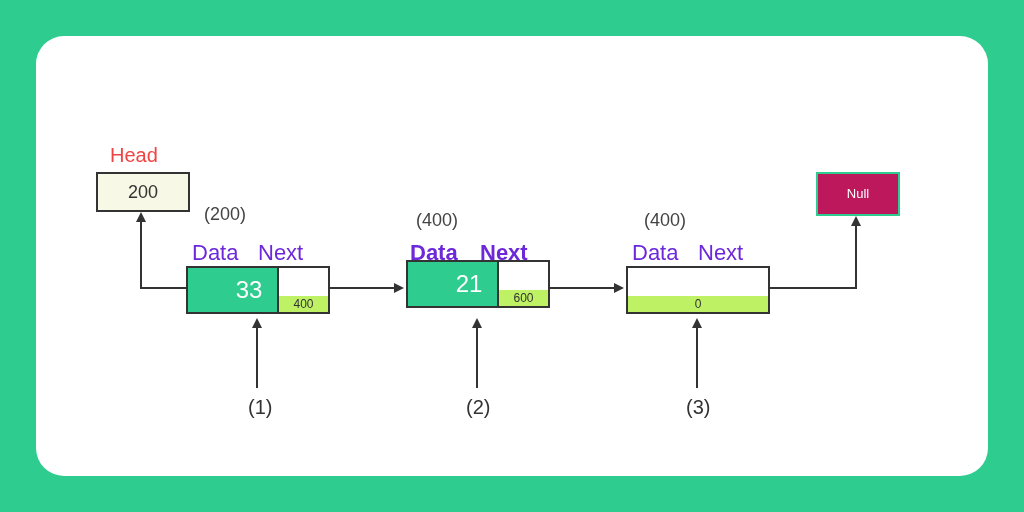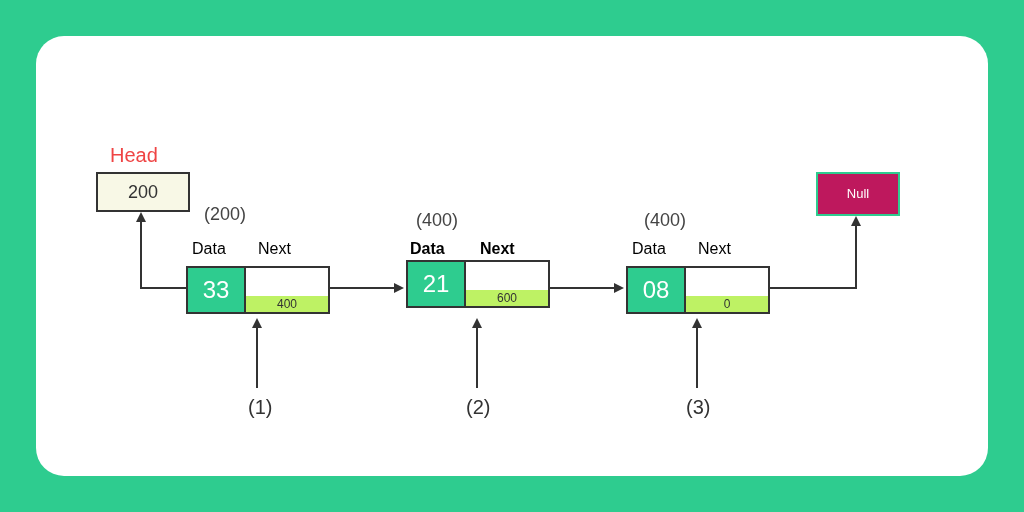--- a/index.html
+++ b/index.html
@@ -11,21 +11,21 @@
     position:relative;
   }
   .card{
     position:absolute;
     left:36px;top:36px;right:36px;bottom:36px;
     background:#fff;
     border-radius:28px;
   }
   .lbl{position:absolute;font-size:20px;color:#ef4444}
   .addr{position:absolute;font-size:18px;color:#444}
-  .colhdr{position:absolute;font-size:16px;color:#000000}
+  .colhdr{position:absolute;font-size:22px;color:#6d28d9}
   .index{position:absolute;font-size:20px;color:#333}
 
   .headbox{
     position:absolute;
     width:90px;height:36px;
     background:#f8f8e6;
     border:2px solid #333;
     text-align:center;line-height:36px;
     font-size:18px;color:#333;
   }
@@ -40,20 +40,21 @@
   .node{
     position:absolute;
     height:44px;width:140px;
     border:2px solid #333;
     display:flex;
   }
   .node .data{
     width:56px;background:#2ecc8f;color:#fff;
     font-size:24px;display:flex;align-items:center;justify-content:center;
     border-right:2px solid #333;
+    padding-left:33px;
   }
   .node .next{
     flex:1;background:#bef264;color:#333;
     font-size:12px;display:flex;align-items:center;justify-content:center;margin-top:28px;
   }
   svg.wire{position:absolute;overflow:visible;pointer-events:none}
   svg.wire line,svg.wire polyline{stroke:#333;stroke-width:2;fill:none}
   svg.wire polygon{fill:#333}
 </style>
 </head>
@@ -94,21 +95,20 @@
 
   <svg class="wire" style="left:0;top:0;width:100%;height:100%">
     <line x1="514" y1="252" x2="582" y2="252"></line>
     <polygon points="588,252 578,247 578,257"></polygon>
   </svg>
 
   <div class="addr" style="left:608px;top:174px">(400)</div>
   <div class="colhdr" style="left:596px;top:204px">Data</div>
   <div class="colhdr" style="left:662px;top:204px">Next</div>
   <div class="node" style="left:590px;top:230px">
-    <div class="data">08</div>
     <div class="next">0</div>
   </div>
 
   <svg class="wire" style="left:0;top:0;width:100%;height:100%">
     <polyline points="734,252 820,252 820,184"></polyline>
     <polygon points="820,180 815,190 825,190"></polygon>
   </svg>
 
   <div class="nullbox" style="left:780px;top:136px">
     <span>Null</span>

